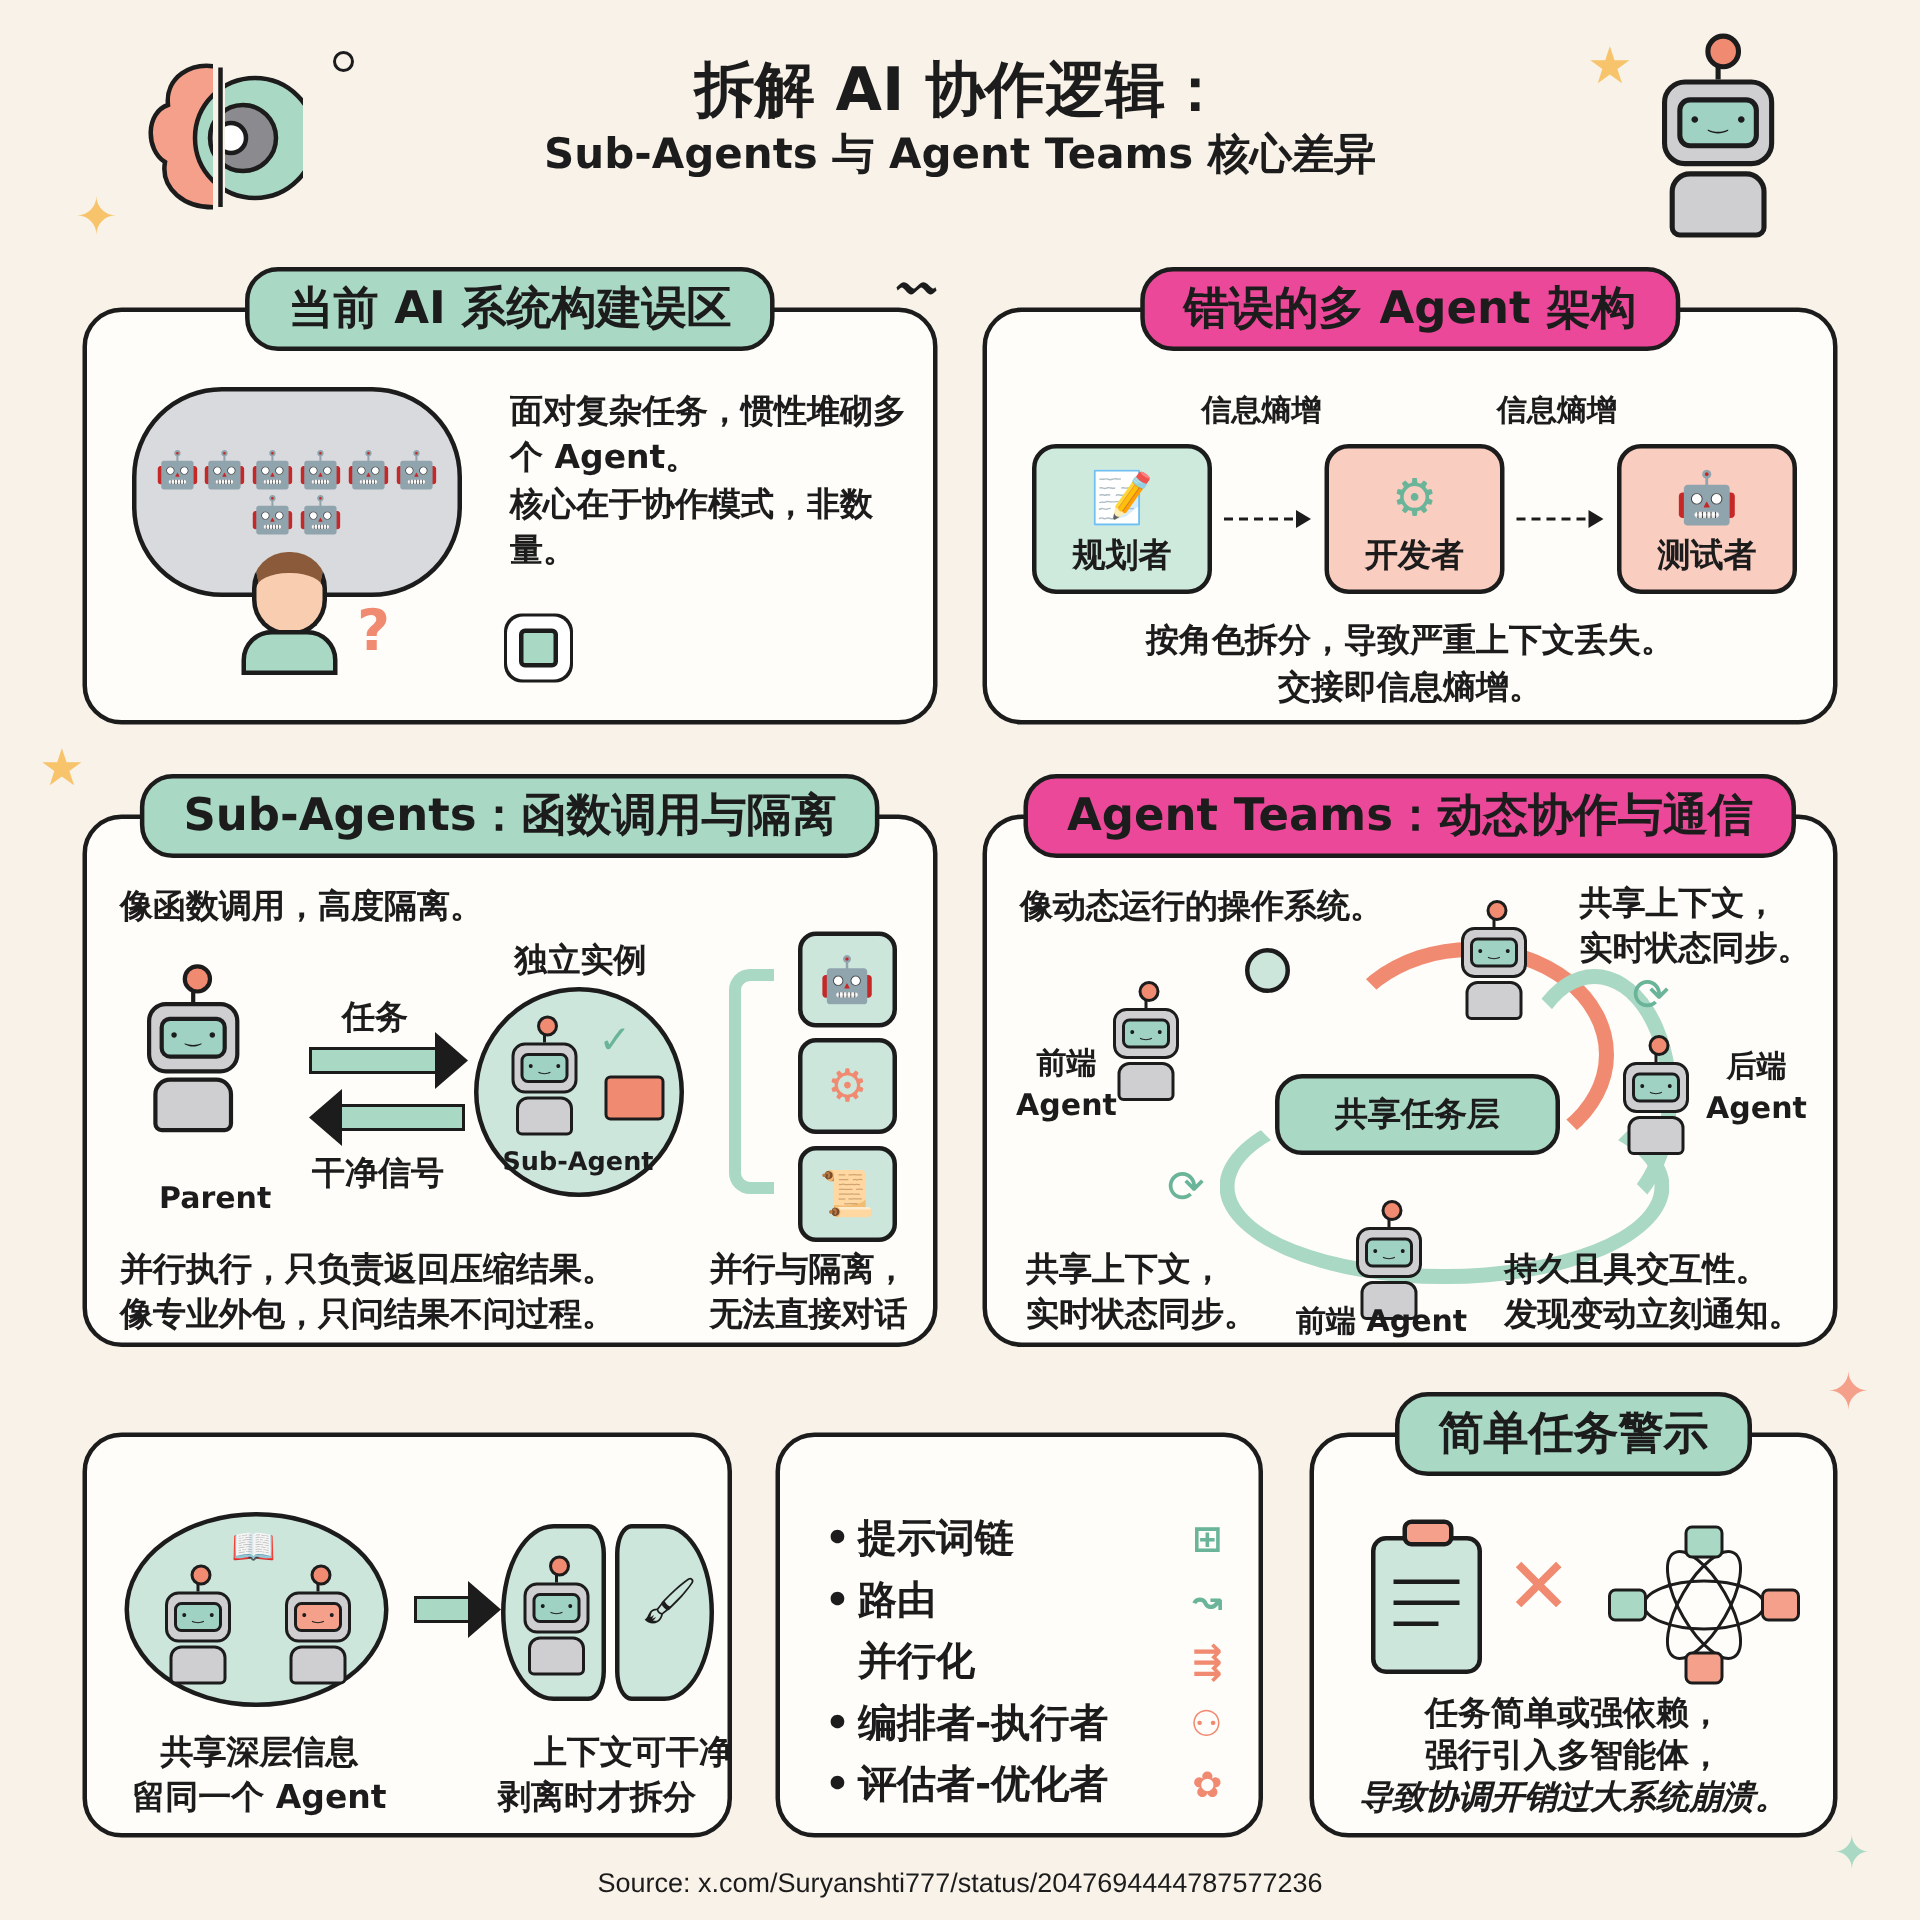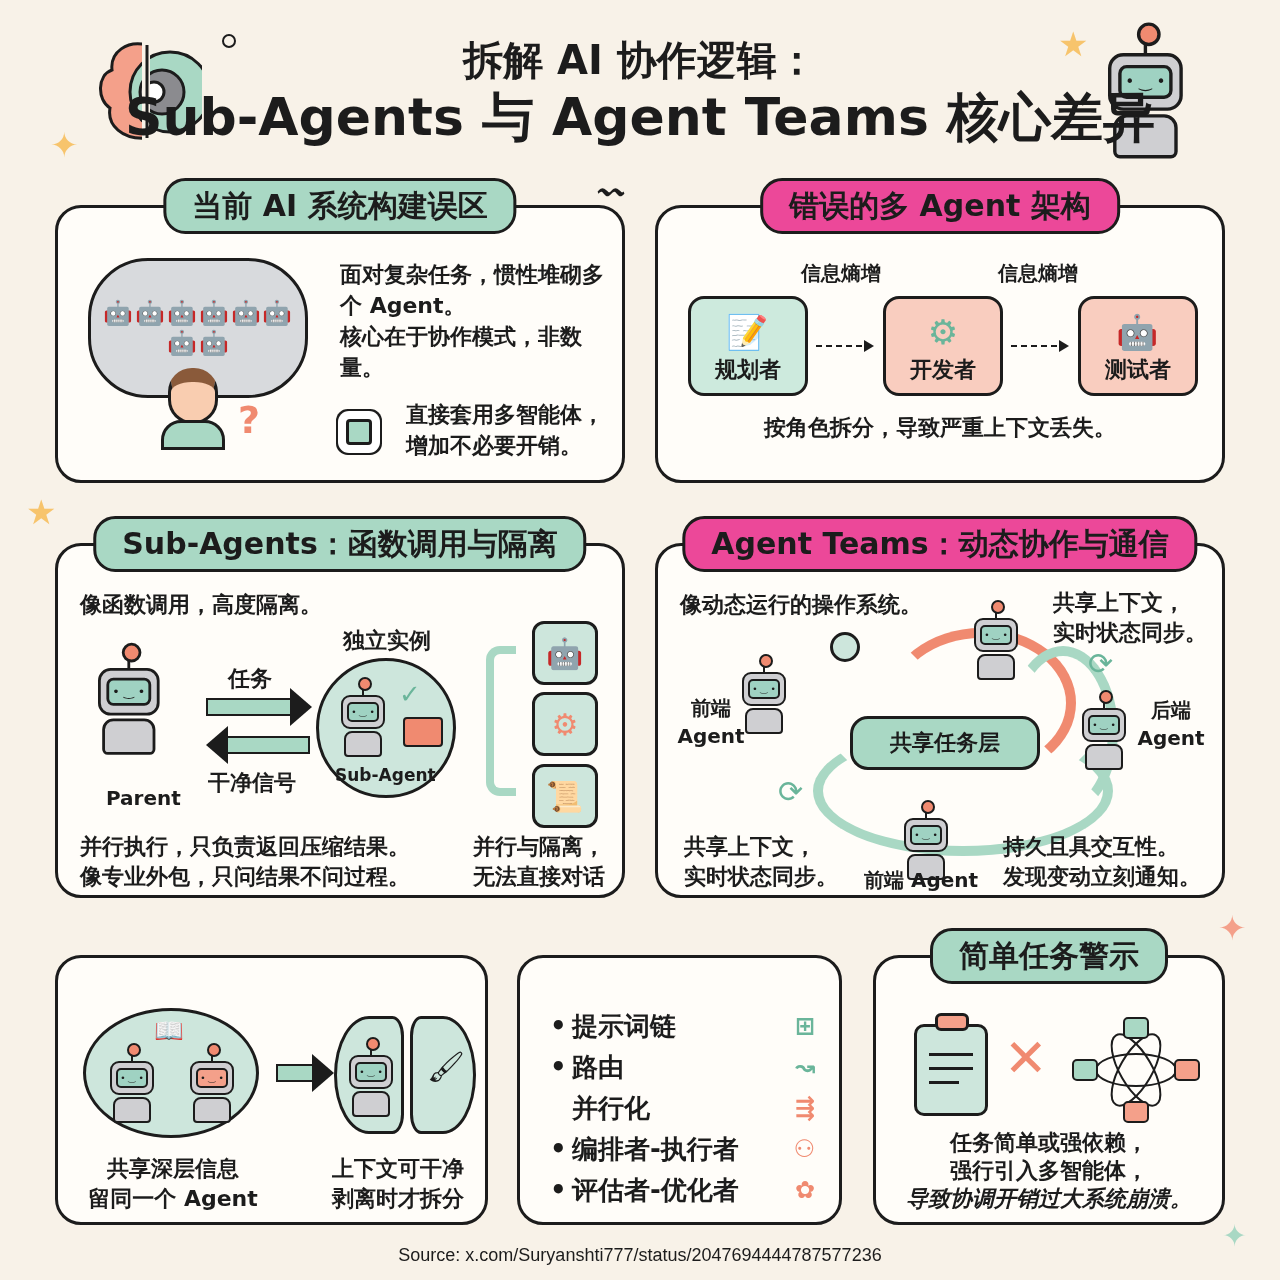--- a/index.html
+++ b/index.html
@@ -8,21 +8,21 @@
     background: #f8f2e8;
     font-family: "DejaVu Sans", "Liberation Sans", sans-serif;
     color: #1c1c1c;
     position: relative;
   }
   .title {
     position: absolute; left: 0; right: 0; top: 35px;
     text-align: center; font-weight: bold; line-height: 1.25;
   }
   .title .t1 { font-size: 40px; display: block; }
-  .title .t2 { font-size: 52px; display: block; }
+  .title .t2 { font-size: 28px; display: block; }
 
   .card {
     position: absolute;
     background: #fffdf9;
     border: 3px solid #1c1c1c;
     border-radius: 26px;
   }
   .pill {
     position: absolute;
     top: -30px; left: 50%;
@@ -173,21 +173,20 @@
   <div class="deco" style="left:100px;top:160px;width:70px;height:90px;">
     <div style="width:50px;height:56px;margin:0 auto;background:#f9cdb0;border:3px solid #1c1c1c;border-radius:24px;border-top:14px solid #8a5a3a;"></div>
     <div style="width:64px;height:30px;margin:-4px auto 0;background:#a9d8c4;border:3px solid #1c1c1c;border-radius:20px 20px 0 0;"></div>
   </div>
   <div class="deco" style="left:180px;top:190px;font-size:38px;color:#f08a70;font-weight:bold;">?</div>
   <div class="txt" style="left:282px;top:52px;width:270px;">面对复杂任务，惯性堆砌多个 Agent。</div>
   <div class="txt" style="left:282px;top:114px;width:270px;">核心在于协作模式，非数量。</div>
   <div class="deco" style="left:272px;top:195px;width:58px;height:58px;display:flex;align-items:center;justify-content:center;">
     <div style="width:26px;height:26px;background:#a9d8c4;border:3px solid #1c1c1c;border-radius:4px;box-shadow:0 0 0 8px #fff, 0 0 0 10px #1c1c1c;"></div>
   </div>
-  <div class="txt" style="left:348px;top:192px;width:215px;">直接套用多智能体，增加不必要开销。</div>
 </div>
 
 <div class="card" style="left:655px;top:205px;width:570px;height:278px;">
   <div class="pill red">错误的多 Agent 架构</div>
   <div class="cloud-label" style="left:143px;top:52px;">信息熵增</div>
   <div class="cloud-label" style="left:340px;top:52px;">信息熵增</div>
 
   <div class="role-box g" style="left:30px;top:88px;">
     <span class="role-icon">📝</span>
     <span>规划者</span>
@@ -197,20 +196,21 @@
     <span class="role-icon" style="color:#6ab59a;">⚙</span>
     <span>开发者</span>
   </div>
   <div class="dash-arrow" style="left:353px;top:137px;"></div>
   <div class="role-box r" style="left:420px;top:88px;">
     <span class="role-icon">🤖</span>
     <span>测试者</span>
   </div>
 
   <div class="txt center" style="left:0;right:0;top:205px;">按角色拆分，导致严重上下文丢失。</div>
+  <div class="txt center" style="left:0;right:0;top:236px;">交接即信息熵增。</div>
 </div>
 
 <div class="card" style="left:55px;top:543px;width:570px;height:355px;">
   <div class="pill green">Sub-Agents：函数调用与隔离</div>
   <div class="txt" style="left:22px;top:44px;font-weight:bold;">像函数调用，高度隔离。</div>
 
   <div class="bot" style="left:40px;top:108px;transform:scale(1.4);transform-origin:top left;">
     <div class="ant"></div>
     <div class="head">
         <div class="face">• ‿ •</div>
@@ -335,21 +335,21 @@
           <div class="face">• ‿ •</div>
         </div>
       <div class="body"></div>
     </div>
   </div>
   <div class="circle" style="left:352px;top:58px;width:66px;height:118px;border-radius:20% 60% 60% 20%;">
     <div class="deco" style="left:14px;top:30px;font-size:30px;">🖌</div>
   </div>
   <div class="txt center" style="left:10px;top:196px;width:210px;">共享深层信息</div>
   <div class="txt center" style="left:10px;top:226px;width:210px;">留同一个 Agent</div>
-  <div class="txt center" style="left:250px;top:196px;width:180px;">上下文可干净</div>
+  <div class="txt center" style="left:250px;top:196px;width:180px;text-align:right;">上下文可干净</div>
   <div class="txt center" style="left:250px;top:226px;width:180px;">剥离时才拆分</div>
 </div>
 
 <div class="card" style="left:517px;top:955px;width:325px;height:270px;">
   <ul class="bullets" style="left:30px;top:48px;width:265px;">
     <li style="position:relative;">
         <span class="dot">•</span>
         <span>提示词链</span>
         <span class="ico">⊞</span>
       </li>

